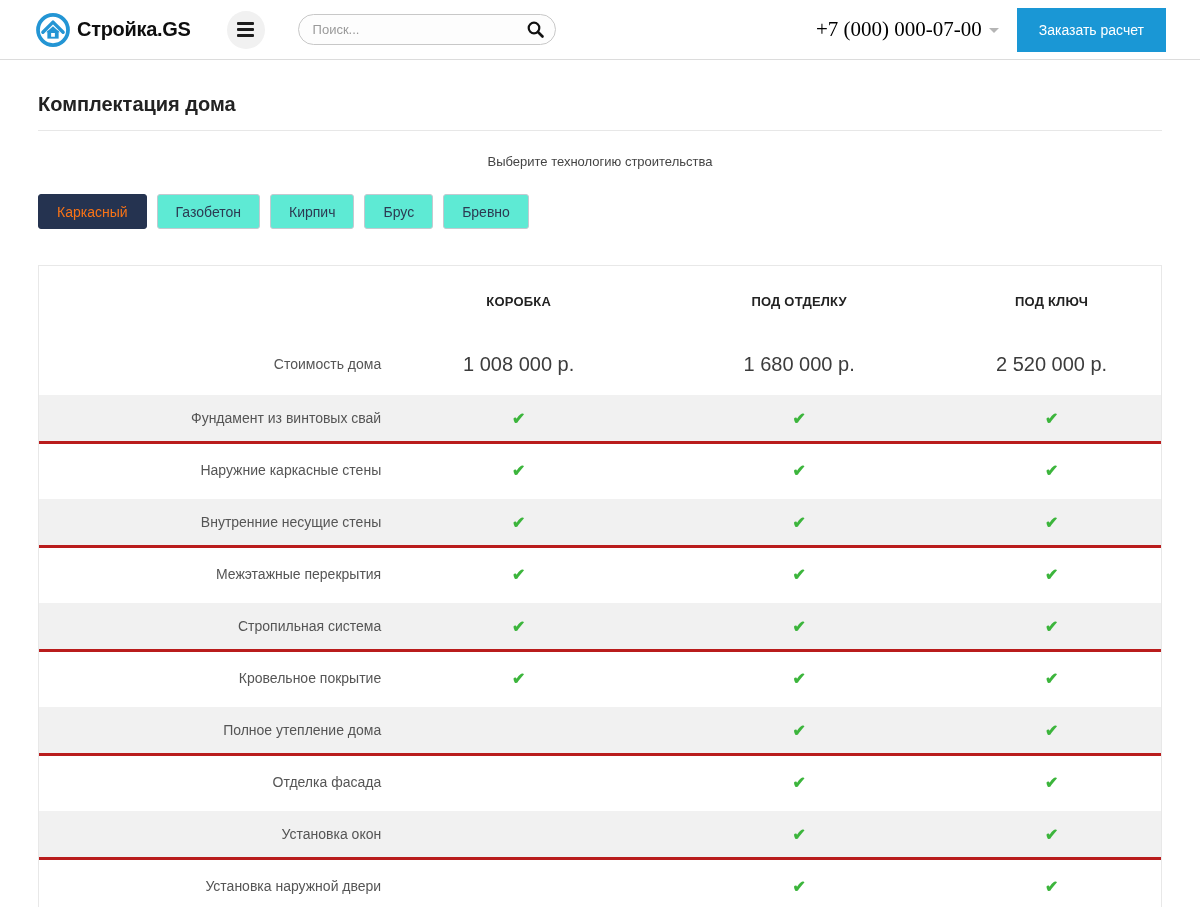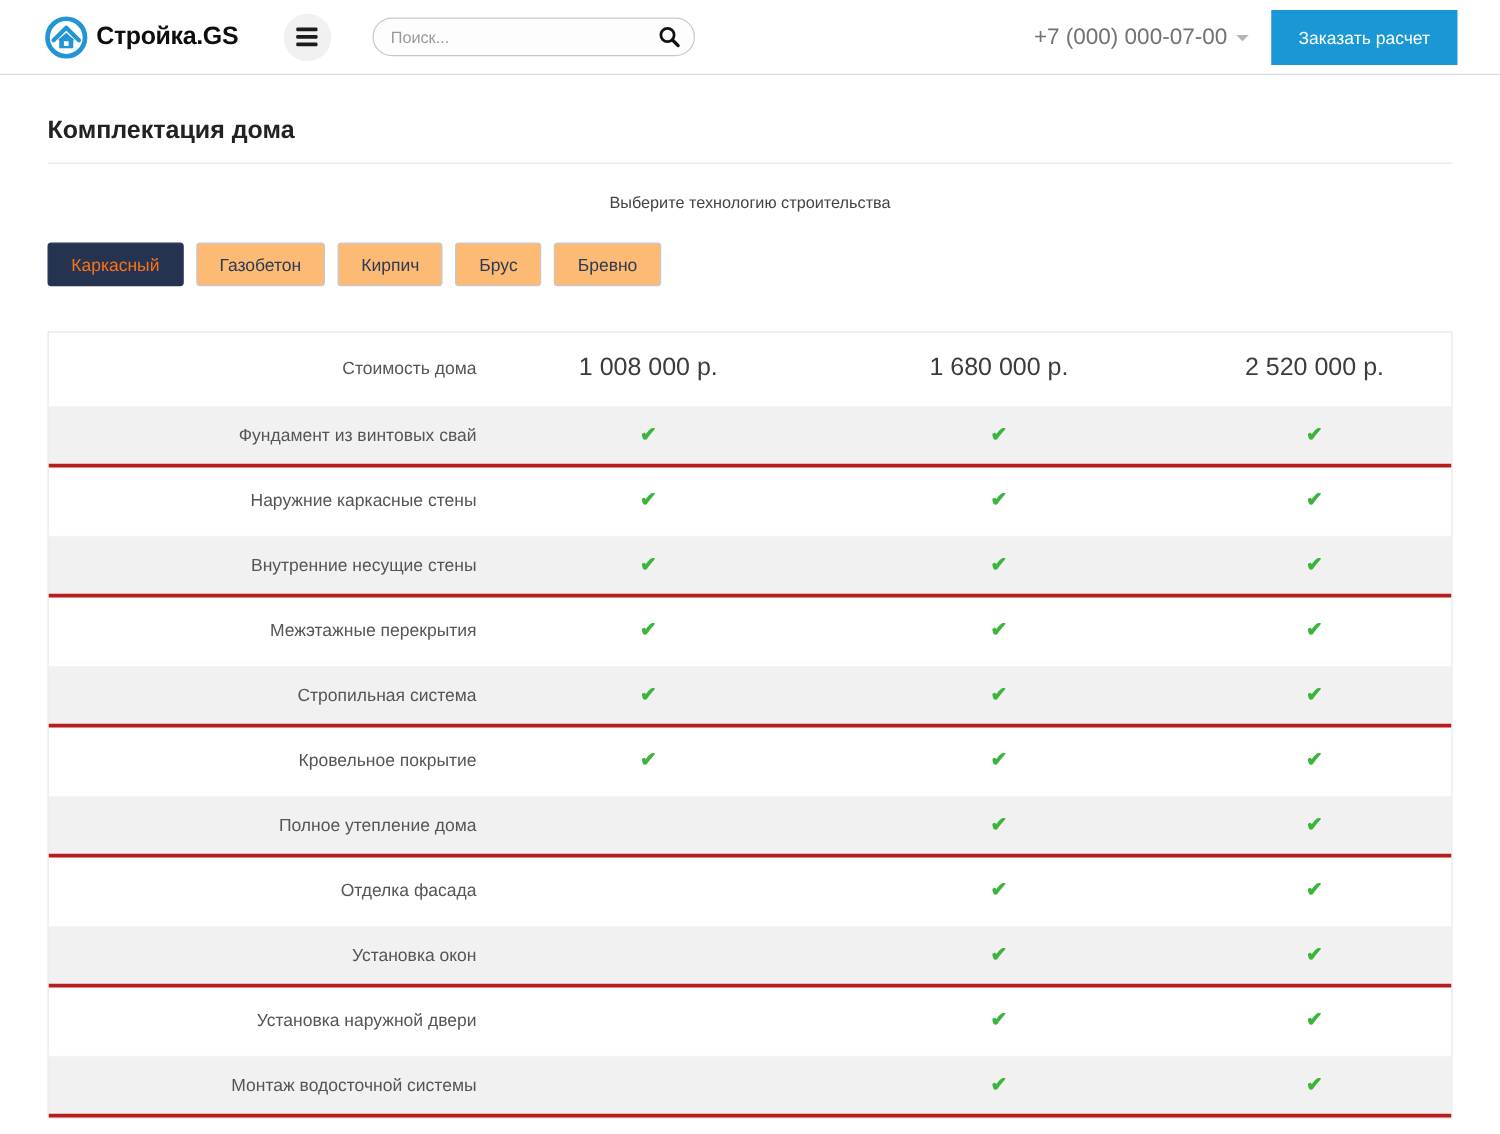--- a/index.html
+++ b/index.html
@@ -46,21 +46,21 @@
     justify-content: center;
   }
   .search-box input {
     flex: 1; border: none; outline: none; background: transparent;
     font-size: 13px; color: #333;
     font-family: "Liberation Sans", sans-serif;
   }
   .search-box input::placeholder { color: #9a9a9a; }
   .search-icon { flex: 0 0 auto; cursor: pointer; display: flex; }
   .phone-wrap { margin-left: auto; display: flex; align-items: center; cursor: pointer; }
-  .phone { font-size: 18px; color: #737373; }
+  .phone { font-size: 21px; color: #000000; font-family: Liberation Serif, serif; }
   .caret {
     width: 0; height: 0; margin-left: 7px; margin-top: 2px;
     border-left: 5px solid transparent;
     border-right: 5px solid transparent;
     border-top: 5px solid #b5b5b5;
   }
   .cta-btn {
     margin-left: 18px;
     height: 44px;
     padding: 0 22px;
@@ -77,21 +77,21 @@
   
   .content { padding: 0 38px; }
   .page-title { font-size: 20px; font-weight: 700; color: #222; margin-top: 33px; }
   .divider { border: none; border-top: 1px solid #e7e7e7; margin-top: 14px; }
   .subtitle { font-size: 13px; color: #444; margin-top: 23px; text-align: center; }
 
   .tabs { display: flex; gap: 10px; margin-top: 25px; }
   .tab {
     height: 35px;
     padding: 0 18px;
-    background: #fdba74;
+    background: #5eead4;
     border: 1px solid #c3c9d0;
     border-radius: 3px;
     color: #2c3a52;
     font-size: 14px;
     font-family: "Liberation Sans", sans-serif;
     cursor: pointer;
   }
   .tab.active {
     background: var(--navy, #253350);
     border-color: var(--navy, #253350);
@@ -185,20 +185,26 @@
   <button class="tab">
     <span>Брус</span>
   </button>
 
   <button class="tab">
     <span>Бревно</span>
   </button>
 </div>
 
   <div class="pkg-table">
+    <div class="trow thead-row">
+      <div class="cell label"></div>
+      <div class="cell">КОРОБКА</div>
+      <div class="cell">ПОД ОТДЕЛКУ</div>
+      <div class="cell">ПОД КЛЮЧ</div>
+    </div>
 
     <div class="trow price-row">
       <div class="cell label">Стоимость дома</div>
       <div class="cell value">1 008 000 р.</div>
       <div class="cell value">1 680 000 р.</div>
       <div class="cell value">2 520 000 р.</div>
     </div>
 
     <div>
   <div class="trow feat-row striped">

